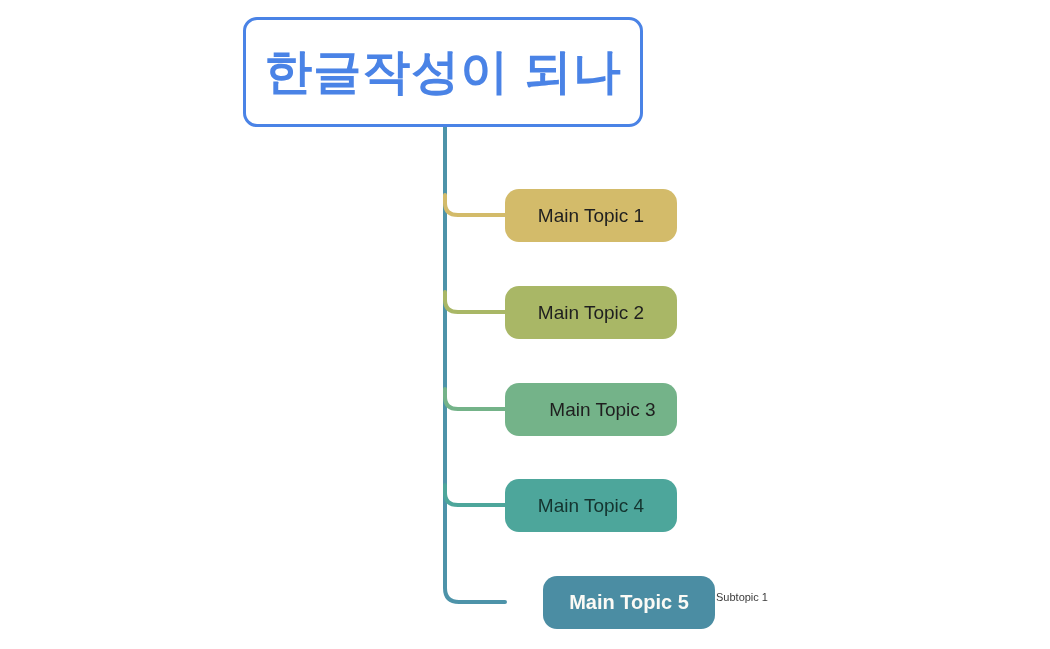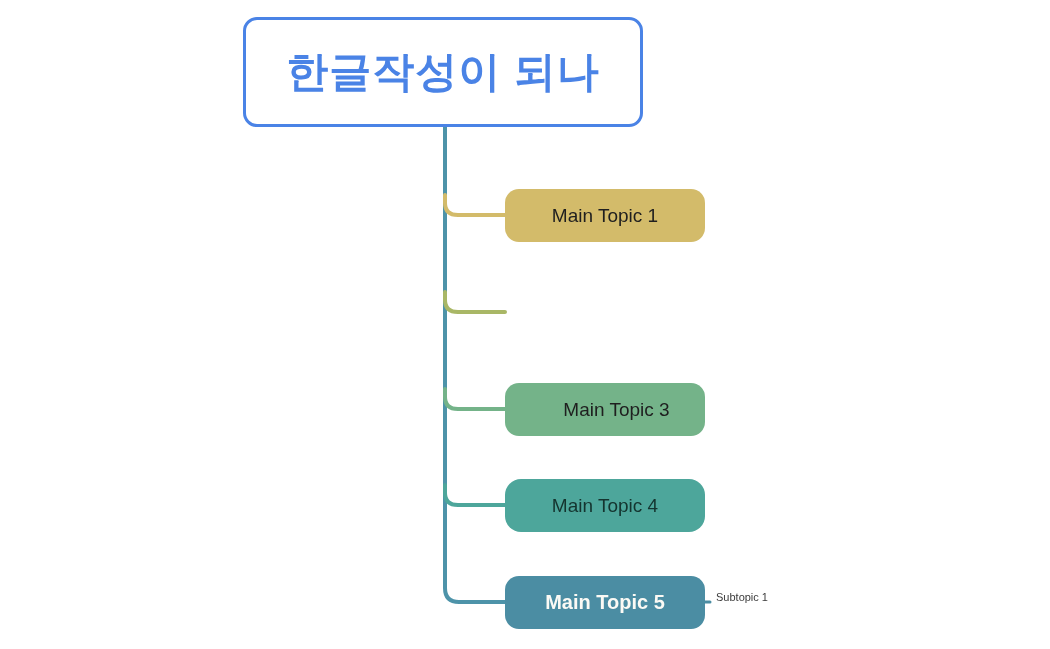--- a/index.html
+++ b/index.html
@@ -28,30 +28,30 @@
     background: #ffffff;
     border: 3px solid #4a83e6;
     border-radius: 14px;
     display: flex;
     align-items: center;
     justify-content: center;
     cursor: pointer;
   }
   .root-label {
     color: #4a83e6;
-    font-size: 42px;
+    font-size: 48px;
     font-weight: 700;
     letter-spacing: 1px;
     white-space: nowrap;
   }
 
   .topic-node {
     position: absolute;
     left: 505px;
-    width: 200px; height: 53px;
+    width: 172px; height: 53px;
     border-radius: 14px;
     display: flex;
     align-items: center;
     justify-content: center;
     cursor: pointer;
   }
   .topic-node .topic-label {
     font-size: 19px;
     font-weight: 500;
     color: #1f1f1f;
@@ -91,28 +91,31 @@
   </svg>
 
   <div class="root-node">
     <span class="root-label">한글작성이 되나</span>
   </div>
 
   <div class="topic-node topic-1" style="background-color: rgb(211, 187, 106);">
     <span class="topic-label" style="color: rgb(31, 31, 31);">Main Topic 1</span>
   </div>
 
+  <div class="topic-node topic-2" style="background-color: rgb(169, 183, 102);">
+    <span class="topic-label" style="color: rgb(31, 31, 31);">Main Topic 2</span>
+  </div>
 
   <div class="topic-node topic-3" style="background-color: rgb(116, 179, 137);">
     <span class="topic-label" style="color: rgb(31, 31, 31);">Main Topic 3</span>
   </div>
 
-  <div class="topic-node topic-4" style="background-color: rgb(77, 166, 155); border-radius: 16px;">
+  <div class="topic-node topic-4" style="background-color: rgb(77, 166, 155);">
     <span class="topic-label" style="color: rgb(20, 52, 47);">Main Topic 4</span>
   </div>
 
-  <div class="topic-node topic-5" style="background-color: rgb(75, 141, 163);">
+  <div class="topic-node topic-5" style="background-color: rgb(75, 141, 163); margin-left: 38px;">
     <span class="topic-label" style="color: rgb(251, 250, 245);">Main Topic 5</span>
   </div>
 
   <span class="subtopic-label" style="color: rgb(60, 60, 60);">Subtopic 1</span>
 
 </div>
 
 </body></html>

